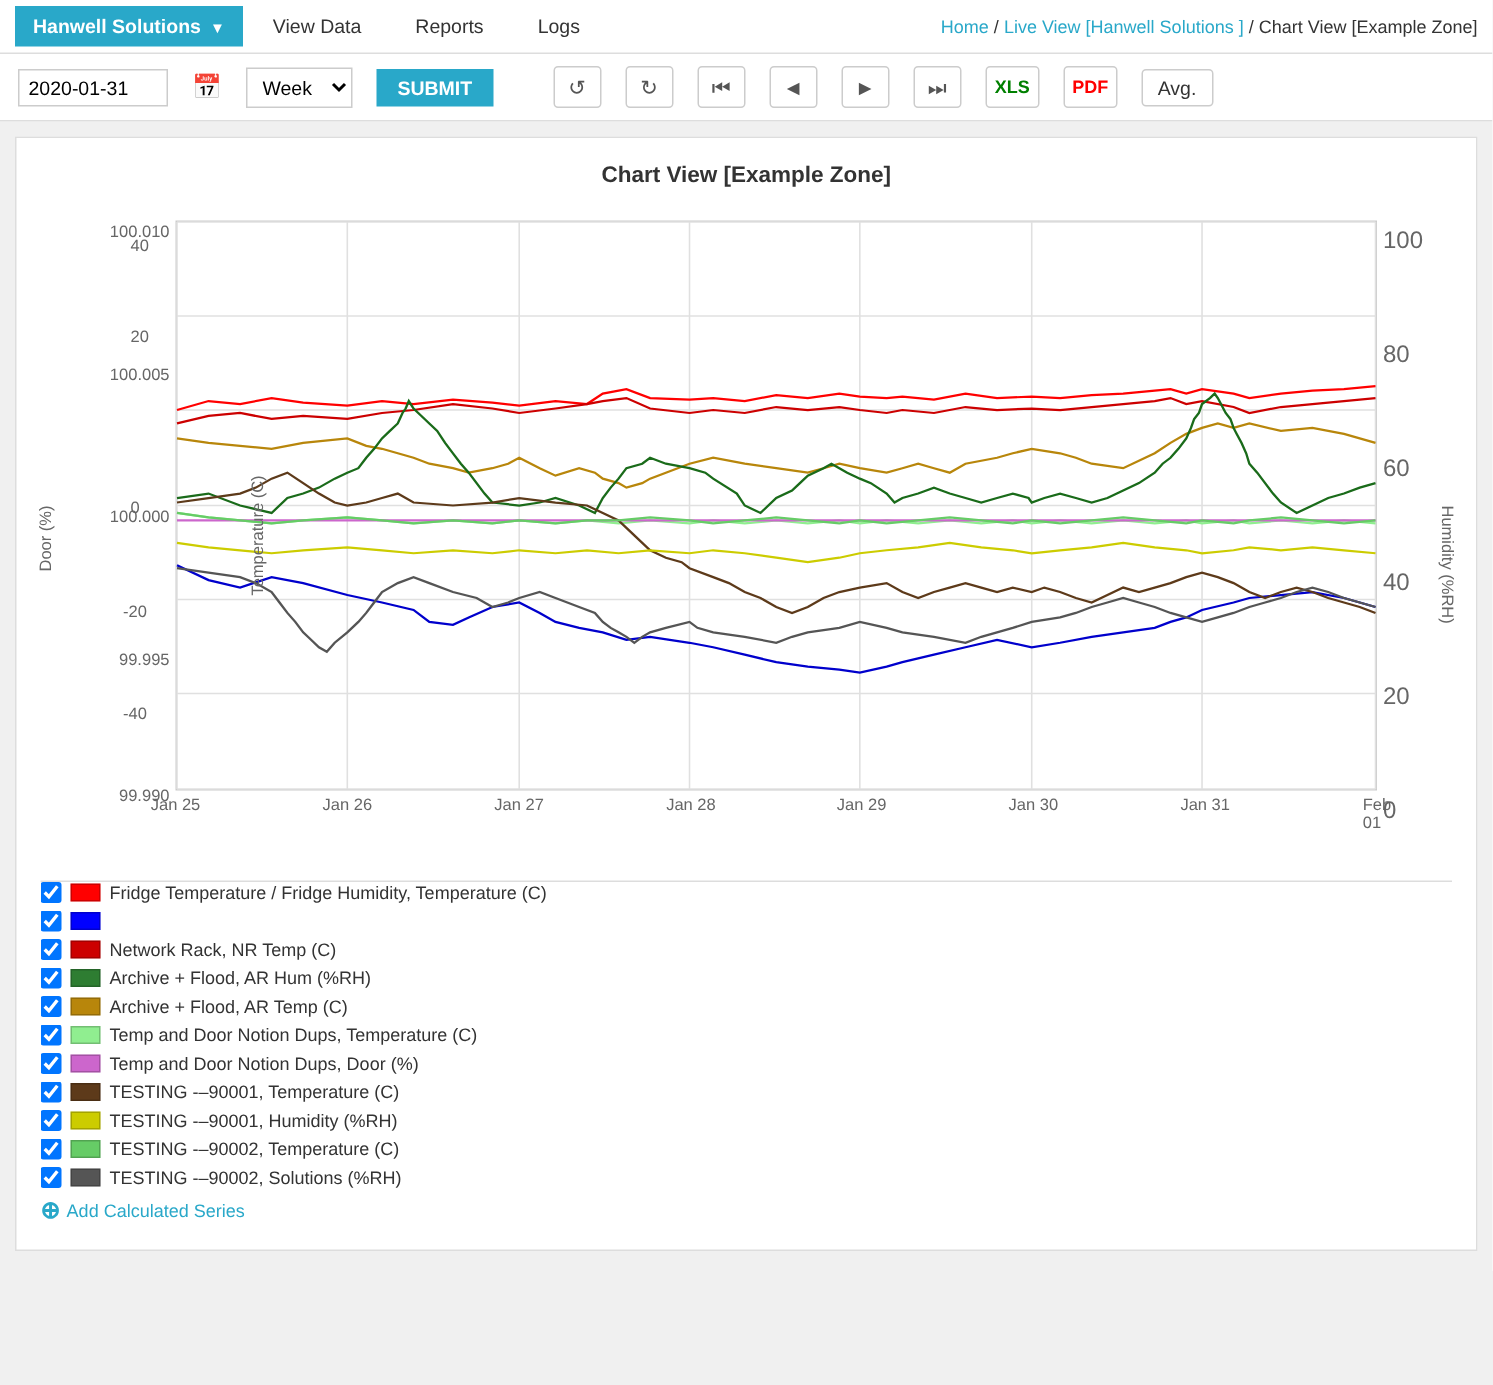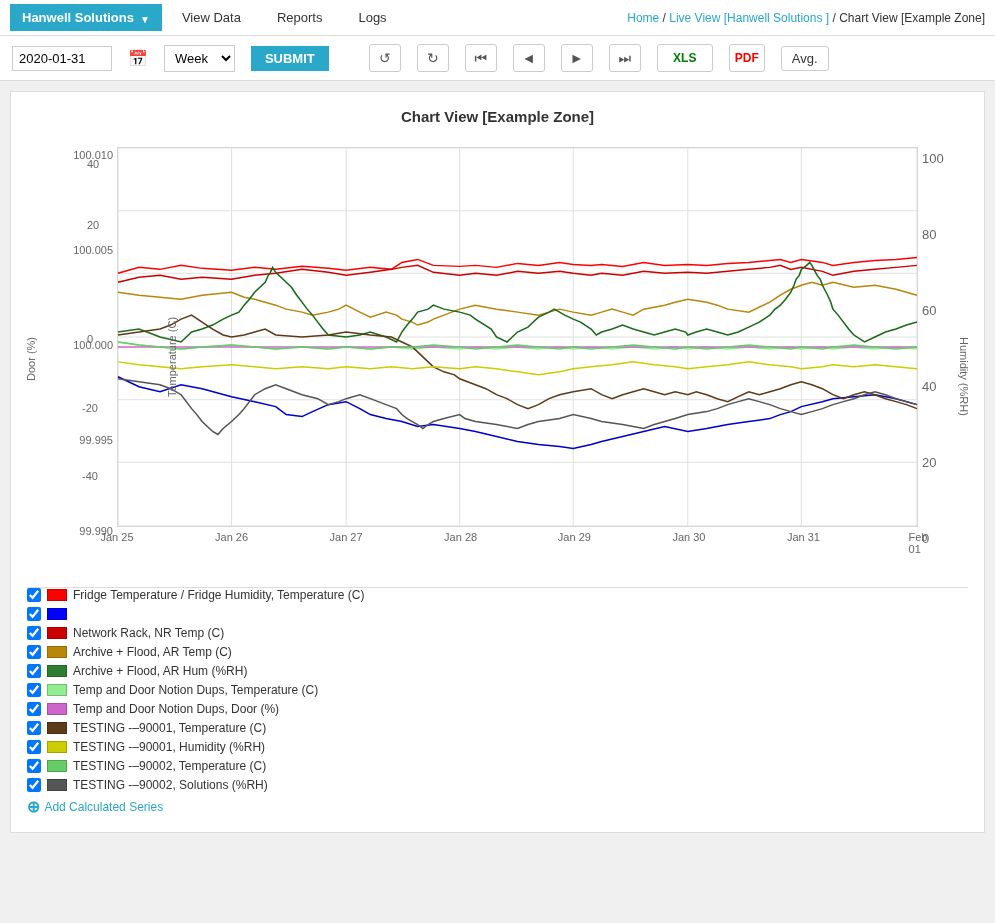--- a/index.html
+++ b/index.html
@@ -216,21 +216,21 @@
       position: absolute;
       right: 4px;
       font-size: 11px;
       color: #666;
       transform: translateY(50%);
     }
 
     .y-tick-label-right {
       position: absolute;
       left: 4px;
-      font-size: 13px;
+      font-size: 16px;
       color: #666;
       transform: translateY(50%);
     }
   </style>
 </head>
 <body>
 
 <div class="top-nav">
   <button class="brand-btn">
     <span>Hanwell Solutions</span>
@@ -259,21 +259,21 @@
     <option>Month</option>
   </select>
   <button class="submit-btn">SUBMIT</button>
   <div class="toolbar-sep"></div>
   <button class="icon-btn" title="Back">↺</button>
   <button class="icon-btn" title="Refresh">↻</button>
   <button class="icon-btn" title="First">⏮</button>
   <button class="icon-btn" title="Previous">◄</button>
   <button class="icon-btn" title="Next">►</button>
   <button class="icon-btn" title="Last">⏭</button>
-  <button class="icon-btn" title="Export Excel" style="width:56px;color:green;font-weight:bold;font-size:12px;">XLS</button>
+  <button class="icon-btn" title="Export Excel" style="width:36px;color:green;font-weight:bold;font-size:12px;">XLS</button>
   <button class="icon-btn" title="Export PDF" style="width:36px;color:red;font-weight:bold;font-size:12px;">PDF</button>
   <button class="avg-btn">Avg.</button>
 </div>
 
 <div class="main-content">
   <div class="chart-title">Chart View [Example Zone]</div>
 
   <div class="chart-wrapper">
 
     <div style="position:absolute;left:0;top:10px;bottom:50px;width:90px;">
@@ -372,27 +372,27 @@
     <input type="checkbox" class="legend-checkbox" checked="" style="">
     <div class="legend-color" style="background:#0000ff;"></div>
   </div>
         <div class="legend-item">
     <input type="checkbox" class="legend-checkbox" checked="" style="">
     <div class="legend-color" style="background:#cc0000;"></div>
     <span>Network Rack, NR Temp (C)</span>
   </div>
         <div class="legend-item">
     <input type="checkbox" class="legend-checkbox" checked="" style="">
+    <div class="legend-color" style="background:#2e7d32;"></div>
+    <span>Archive + Flood, AR Hum (%RH)</span>
+  </div>
+        <div class="legend-item">
+    <input type="checkbox" class="legend-checkbox" checked="" style="">
     <div class="legend-color" style="background:#b8860b;"></div>
     <span>Archive + Flood, AR Temp (C)</span>
-  </div>
-        <div class="legend-item">
-    <input type="checkbox" class="legend-checkbox" checked="" style="">
-    <div class="legend-color" style="background:#2e7d32;"></div>
-    <span>Archive + Flood, AR Hum (%RH)</span>
   </div>
         <div class="legend-item">
     <input type="checkbox" class="legend-checkbox" checked="" style="">
     <div class="legend-color" style="background:#90ee90;"></div>
     <span>Temp and Door Notion Dups, Temperature (C)</span>
   </div>
         <div class="legend-item">
     <input type="checkbox" class="legend-checkbox" checked="" style="">
     <div class="legend-color" style="background:#cc66cc;"></div>
     <span>Temp and Door Notion Dups, Door (%)</span>

